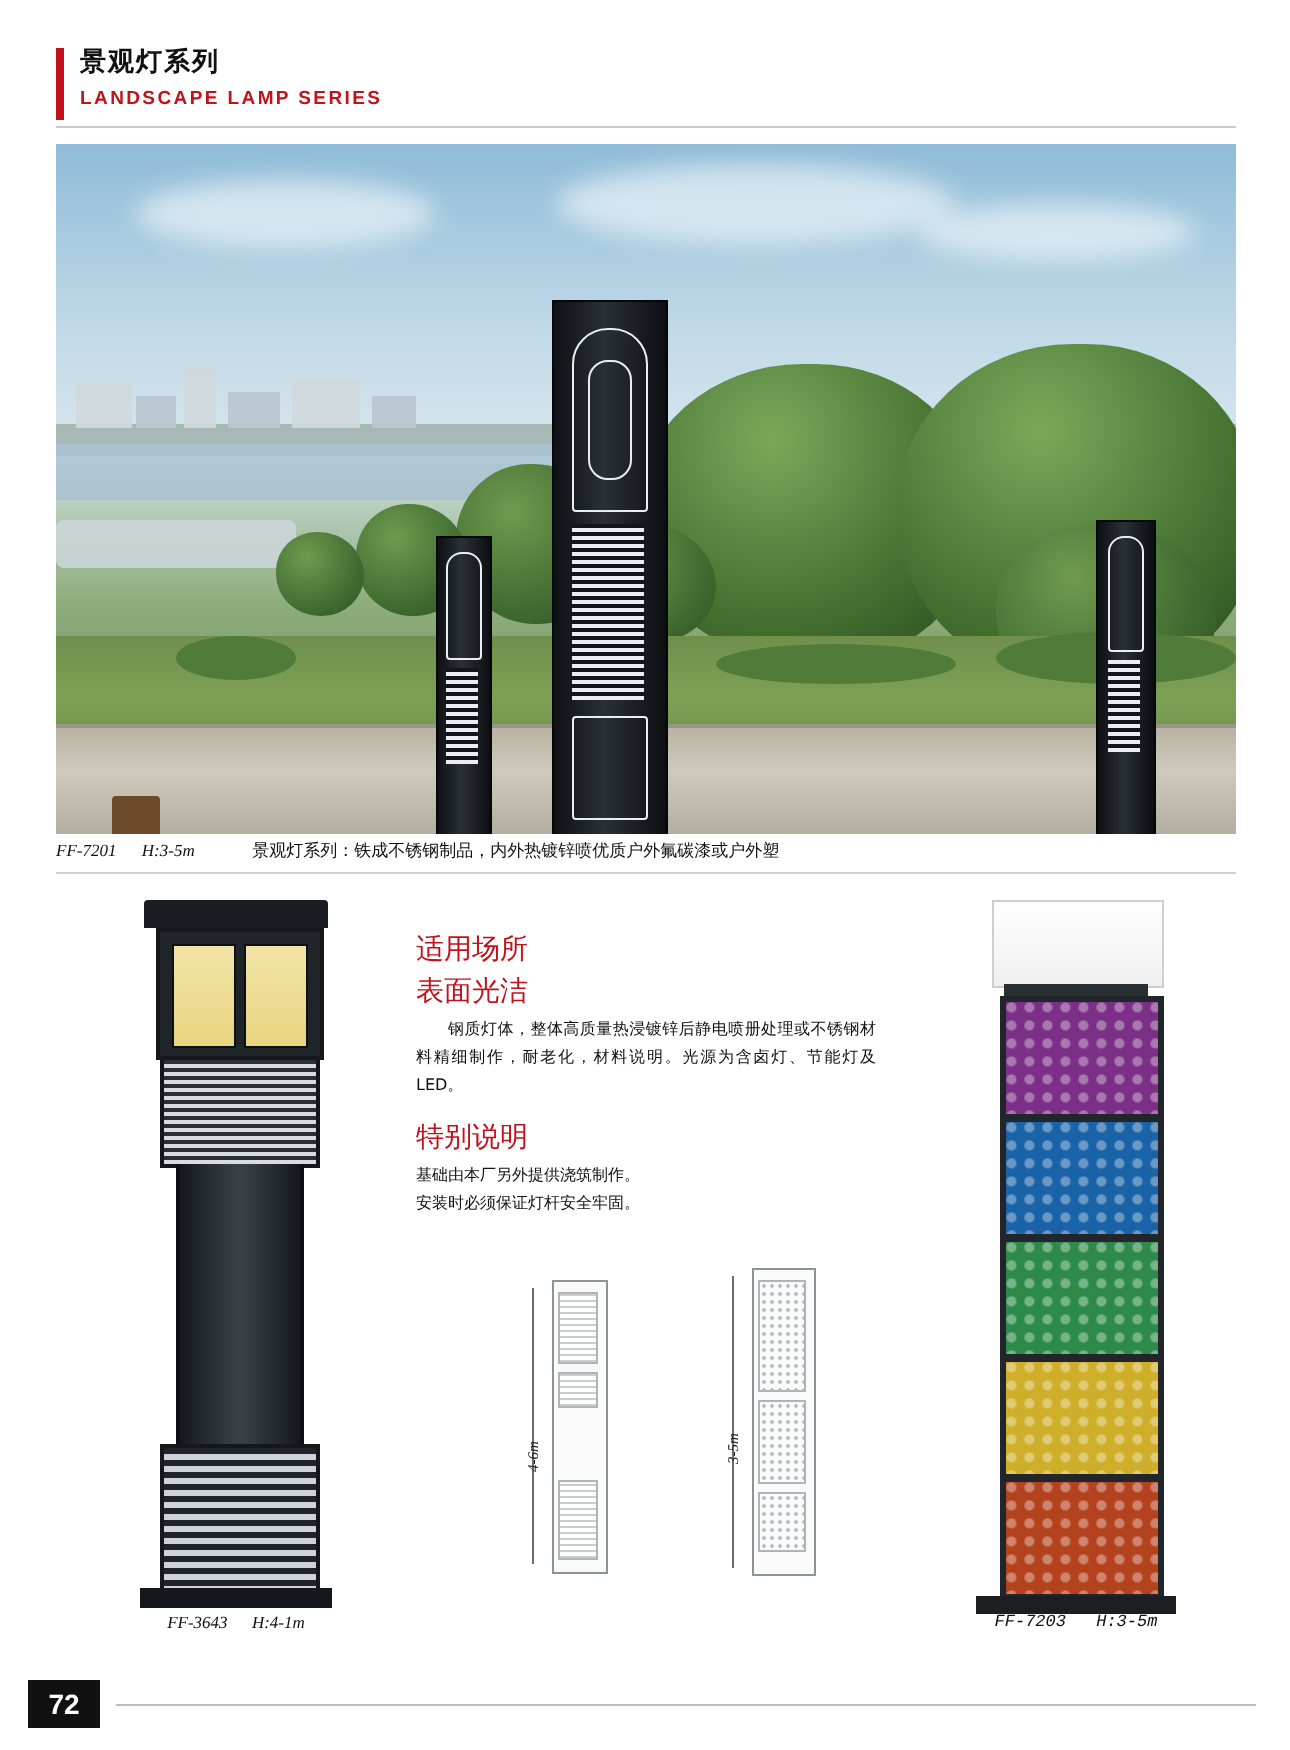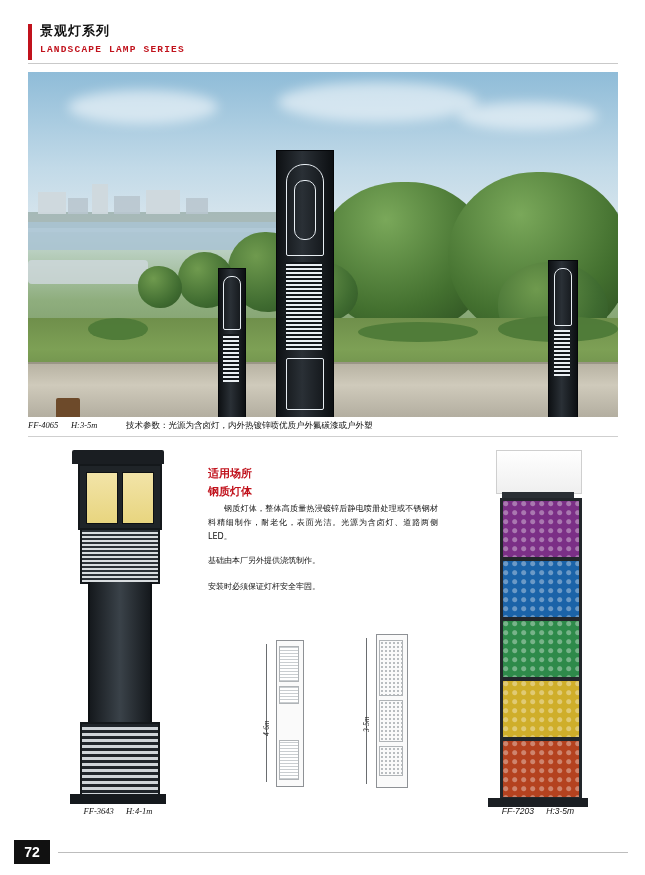--- a/index.html
+++ b/index.html
@@ -22,21 +22,21 @@
     position:absolute;left:0;top:2px;width:4px;height:36px;background:#c1121c;
   }
   .header .cn{
     position:absolute;left:12px;top:0px;
     font-size:13px;color:#111;letter-spacing:1px;font-weight:bold;
     font-family:"DejaVu Sans",sans-serif;
   }
   .header .en{
     position:absolute;left:12px;top:22px;
     font-size:9.5px;color:#c1121c;letter-spacing:1.2px;font-weight:bold;
-    font-family:Liberation Mono, monospace;
+    font-family:Liberation Sans, sans-serif;
   }
   .header .hline{
     position:absolute;left:0;top:41px;width:590px;height:1px;background:#c9c9c9;
   }
   
   .photo{
     position:absolute;left:28px;top:72px;width:590px;height:345px;
     overflow:hidden;
     background:linear-gradient(to bottom,#9fc5dd 0%,#bcd7e7 28%,#cfe0ea 42%,#b9cfc0 52%,#8fae7e 66%,#7f9e6c 78%,#9a9b8c 100%);
   }
@@ -134,21 +134,21 @@
     position:absolute;left:0;top:362px;width:180px;text-align:center;
     font-size:8.5px;color:#111;font-family:"Liberation Serif",serif;font-style:italic;
   }
 
   
   .textblock{
     position:absolute;left:180px;top:22px;width:230px;
     font-family:"DejaVu Sans",sans-serif;color:#111;
   }
   .tb-h{
-    color:#c1121c;font-size:11px;font-weight:bold;margin:0 0 3px 0;
+    color:#c1121c;font-size:14px;font-weight:normal;margin:0 0 3px 0;
   }
   .tb-p{
     font-size:8px;line-height:14px;margin:0 0 10px 0;text-align:justify;
   }
   .tb-p.indent{text-indent:16px;}
 
   
   .sil1{position:absolute;left:248px;top:196px;width:26px;height:145px;}
   .sil2{position:absolute;left:348px;top:190px;width:30px;height:152px;}
   .sil-col{
@@ -183,21 +183,21 @@
     border:1px solid #cfcfcf;
   }
   .pr-neck{position:absolute;left:34px;top:42px;width:72px;height:6px;background:#2a2f34;}
   .pr-seg{
     position:absolute;left:32px;width:76px;height:56px;
     border:3px solid #22262a;
   }
   .pr-base{position:absolute;left:20px;width:100px;height:9px;background:#1b1f23;}
   .cap-right{
     position:absolute;left:0;top:362px;width:140px;text-align:center;
-    font-size:8.5px;color:#111;font-family:Liberation Sans, sans-serif;font-style:italic;
+    font-size:8.5px;color:#111;font-family:Liberation Mono, monospace;font-style:italic;
   }
 
   
   .footer{position:absolute;left:0;top:838px;width:645px;height:37px;}
   .footer .blackbox{
     position:absolute;left:14px;top:2px;width:36px;height:24px;background:#111;
   }
   .footer .pgnum{
     position:absolute;left:14px;top:2px;width:36px;height:24px;
     color:#fff;font-size:14px;font-weight:bold;text-align:center;line-height:24px;
@@ -272,23 +272,23 @@
 
     <div>
       <div class="lamp-body" style="left:520px;top:188px;width:28px;height:170px;"></div>
       <div class="lamp-orn" style="left:526px;top:196px;width:16px;height:56px;border-radius:8px 8px 2px 2px;"></div>
       <div class="lamp-panel" style="left:526px;top:258px;width:16px;height:46px;"></div>
 
     </div>
   </div>
 
   <div class="photo-caption">
-    <span class="code">FF-4065</span>
+    <span class="code">FF-7201</span>
     <span class="code" style="margin-left:10px;">H:3-5m</span>
-    <span class="spec">技术参数：光源为含卤灯，内外热镀锌喷优质户外氟碳漆或户外塑</span>
+    <span class="spec">景观灯系列：铁成不锈钢制品，内外热镀锌喷优质户外氟碳漆或户外塑</span>
   </div>
   <div class="cap-rule"></div>
 
   <div class="mid">
 
     <div class="prod-left">
       <div class="pl-top"></div>
       <div class="pl-head">
         <div class="pl-glass"></div>
         <div class="pl-glass2"></div>
@@ -298,23 +298,24 @@
       <div class="pl-low"></div>
       <div class="pl-base"></div>
     </div>
     <div class="cap-left">
       <span>FF-3643</span>
       <span style="margin-left:10px;">H:4-1m</span>
     </div>
 
     <div class="textblock">
       <p class="tb-h">适用场所</p>
-      <p class="tb-h">钢质灯体</p>
-      <p class="tb-p indent">钢质灯体，整体高质量热浸镀锌后静电喷册处理或不锈钢材料精细制作，耐老化，表面光洁。光源为含卤灯、道路两侧 LED。</p>
-      <p class="tb-p" style="margin-bottom:12px;">基础由本厂另外提供浇筑制作。</p>
+      <p class="tb-h">表面光洁</p>
+      <p class="tb-p indent">钢质灯体，整体高质量热浸镀锌后静电喷册处理或不锈钢材料精细制作，耐老化，材料说明。光源为含卤灯、节能灯及 LED。</p>
+      <p class="tb-h">特别说明</p>
+      <p class="tb-p" style="margin-bottom:0;">基础由本厂另外提供浇筑制作。</p>
       <p class="tb-p">安装时必须保证灯杆安全牢固。</p>
     </div>
 
     <div class="sil1">
       <div class="sil-col"></div>
       <div class="sil-hatch" style="top:6px;height:34px;"></div>
       <div class="sil-hatch" style="top:46px;height:16px;"></div>
       <div class="sil-hatch" style="top:100px;height:38px;"></div>
     </div>
     <div class="dimline" style="left:238px;top:200px;height:138px;"></div>

